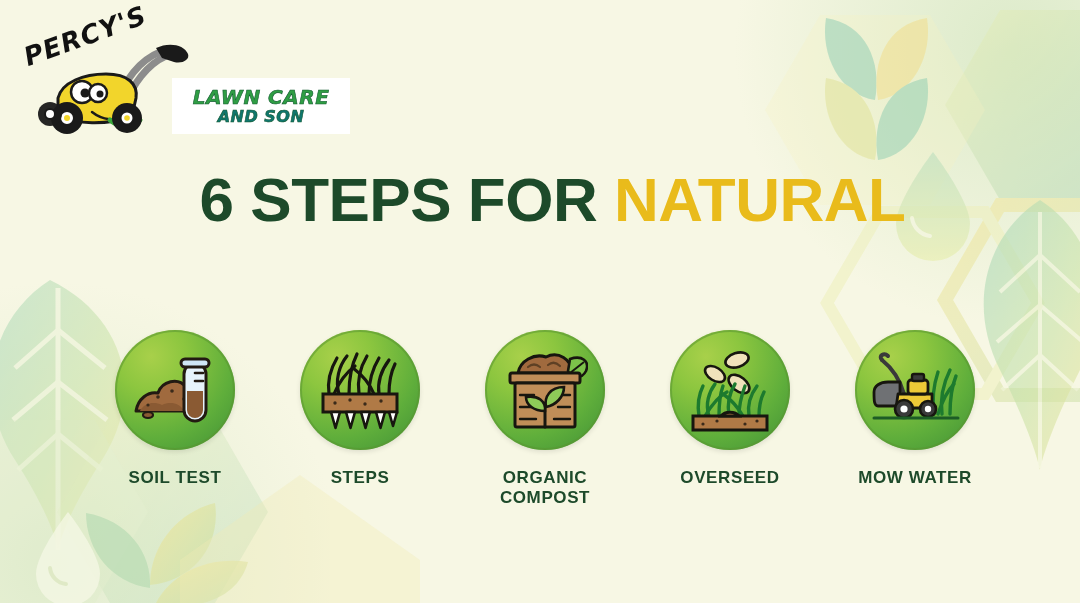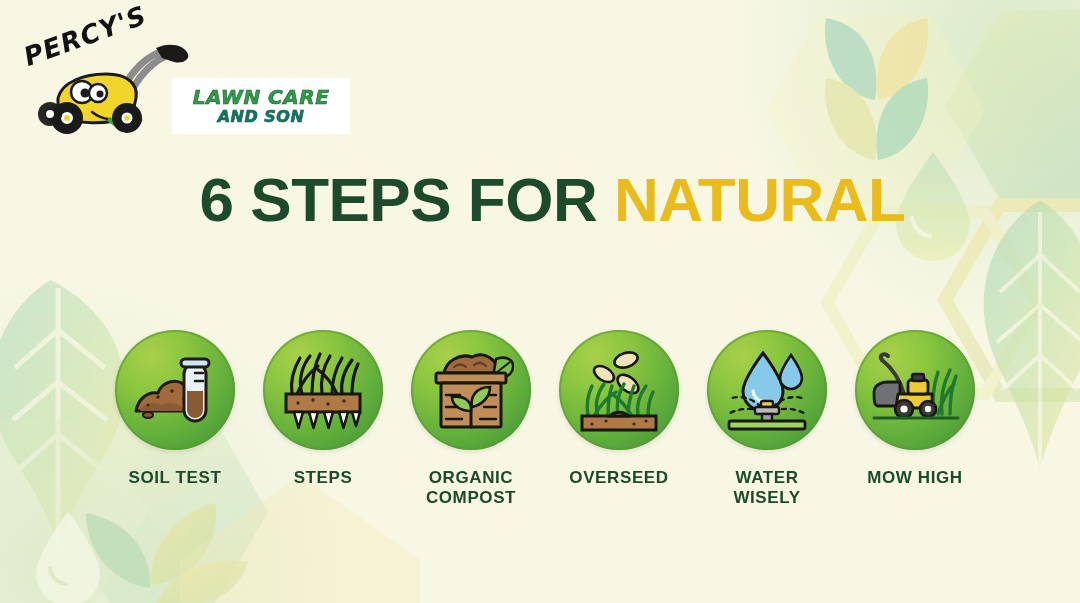--- a/index.html
+++ b/index.html
@@ -393,46 +393,20 @@
             <circle cx="16" cy="76" r="1.6"></circle>
               <circle cx="30" cy="73" r="1.6"></circle>
             <circle cx="58" cy="76" r="1.6"></circle>
               <circle cx="70" cy="73" r="1.6"></circle>
           </g>
         </svg>
       </div>
       <div class="step-label">OVERSEED</div>
     </div>
 
-    <div class="step">
-      <div class="badge">
-        <svg width="88" height="82" viewBox="0 0 88 82">
-
-          <path d="M40 4 C 40 4, 20 30, 20 42 a20 20 0 0 0 40 0 C 60 30, 40 4, 40 4 Z" fill="#86c9e8" stroke="#17160f" stroke-width="3"></path>
-          <path d="M30 42 a11 11 0 0 0 9 10" fill="none" stroke="#e8f6fd" stroke-width="3.4" stroke-linecap="round"></path>
-
-          <path d="M68 6 C 68 6, 57 22, 57 29 a11 11 0 0 0 22 0 C 79 22, 68 6, 68 6 Z" fill="#86c9e8" stroke="#17160f" stroke-width="2.6"></path>
-
-          <g fill="none" stroke="#17160f" stroke-width="2.4" stroke-linecap="round" stroke-dasharray="4 5">
-            <path d="M38 58 C 28 48, 16 46, 6 50"></path>
-            <path d="M38 62 C 26 58, 12 60, 4 66"></path>
-            <path d="M50 58 C 60 48, 72 46, 82 50"></path>
-            <path d="M50 62 C 62 58, 76 60, 84 66"></path>
-          </g>
-
-          <rect x="38" y="52" width="12" height="6" rx="2" fill="#e9d24a" stroke="#17160f" stroke-width="2.4"></rect>
-          <rect x="32" y="58" width="24" height="7" rx="2" fill="#b8bcc0" stroke="#17160f" stroke-width="2.4"></rect>
-          <rect x="39" y="65" width="10" height="9" fill="#9aa0a6" stroke="#17160f" stroke-width="2.4"></rect>
-
-          <rect x="6" y="72" width="76" height="8" rx="2" fill="#9fd45a" stroke="#17160f" stroke-width="2.8"></rect>
-        </svg>
-      </div>
-      <div class="step-label">WATER
-WISELY</div>
-    </div>
 
     <div class="step">
       <div class="badge">
         <svg width="90" height="80" viewBox="0 0 90 80">
 
           <g stroke="#1d7a2e" stroke-width="3.4" fill="none" stroke-linecap="round">
             <path d="M64 64 C 62 50, 64 34, 68 22"></path>
             <path d="M72 64 C 70 48, 74 32, 80 20"></path>
             <path d="M80 64 C 80 50, 82 36, 86 26"></path>
             <path d="M68 64 C 72 52, 78 40, 84 34"></path>
@@ -449,17 +423,17 @@
           <rect x="42" y="24" width="12" height="7" rx="2" fill="#3a3a3a" stroke="#17160f" stroke-width="2.4"></rect>
 
           <circle cx="34" cy="59" r="9" fill="#3a3a3a" stroke="#17160f" stroke-width="2.6"></circle>
           <circle cx="34" cy="59" r="3.6" fill="#ffffff"></circle>
           <circle cx="58" cy="59" r="8" fill="#3a3a3a" stroke="#17160f" stroke-width="2.6"></circle>
           <circle cx="58" cy="59" r="3.2" fill="#ffffff"></circle>
 
           <line x1="4" y1="68" x2="88" y2="68" stroke="#1d5c26" stroke-width="3" stroke-linecap="round"></line>
         </svg>
       </div>
-      <div class="step-label">MOW HIGH</div>
+      <div class="step-label">MOW WATER</div>
     </div>
 
   </div>
 </div>
 
 </body></html>

